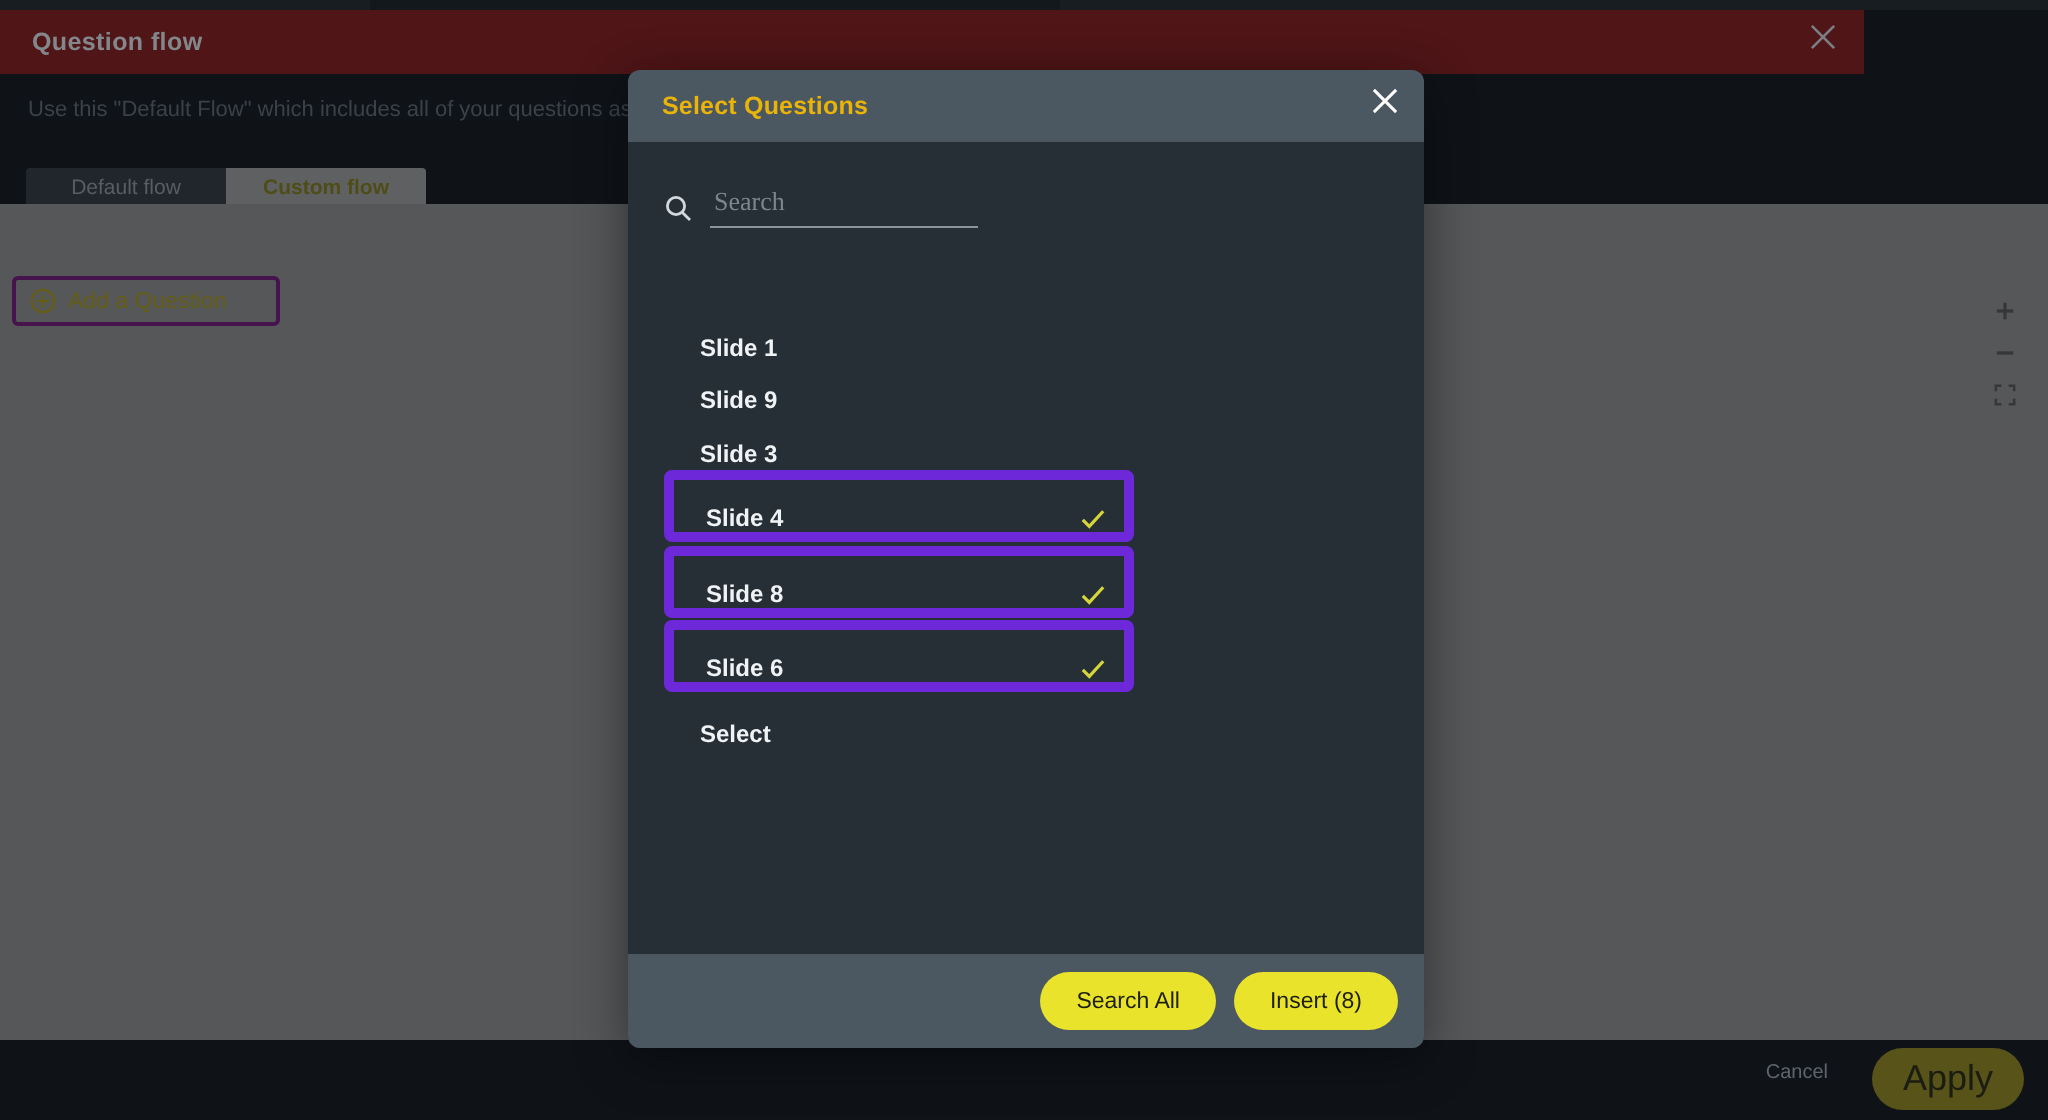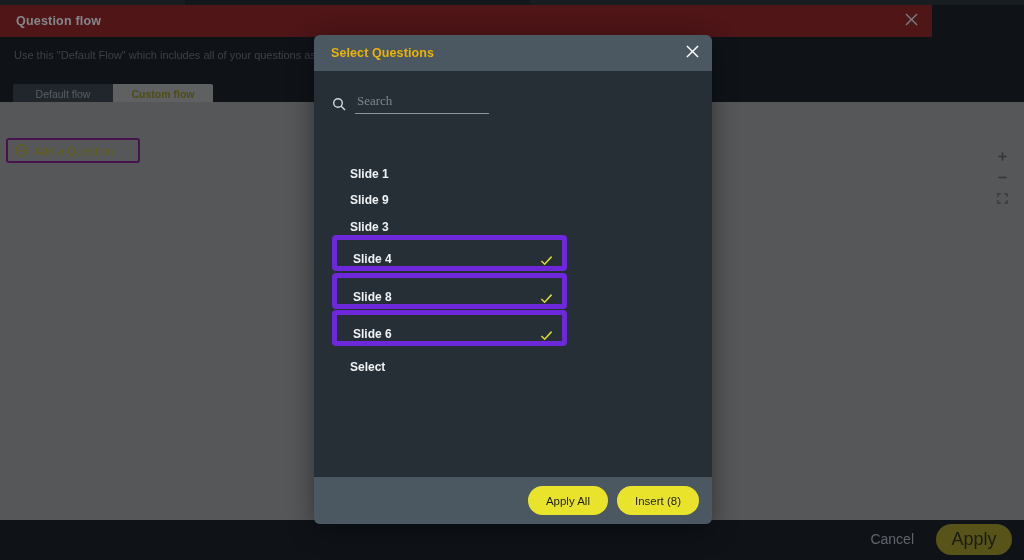--- a/index.html
+++ b/index.html
@@ -146,21 +146,21 @@
   .qf-footer {
     position: absolute;
     left: 0; bottom: 0;
     width: 1024px; height: 40px;
     background: #14191e;
   }
   .cancel-btn {
     position: absolute;
     right: 110px; top: 11px;
     color: #9aa1a8;
-    font-size: 14px;
+    font-size: 10px;
     cursor: pointer;
   }
   .apply-btn {
     position: absolute;
     right: 12px; top: 4px;
     width: 76px; height: 31px;
     border-radius: 16px;
     background: #8d8420;
     color: #2a2a14;
     font-size: 18px;
@@ -445,19 +445,19 @@
           </span>
         </div>
         <div class="slide-row">
           <span class="slide-label">Select</span>
         </div>
       </div>
 
     </div>
 
     <div class="modal-footer">
-      <button class="pill-btn">Apply All</button>
+      <button class="pill-btn">Search All</button>
       <button class="pill-btn">Insert (8)</button>
     </div>
 
   </div>
 
 </div>
 
 </body></html>

